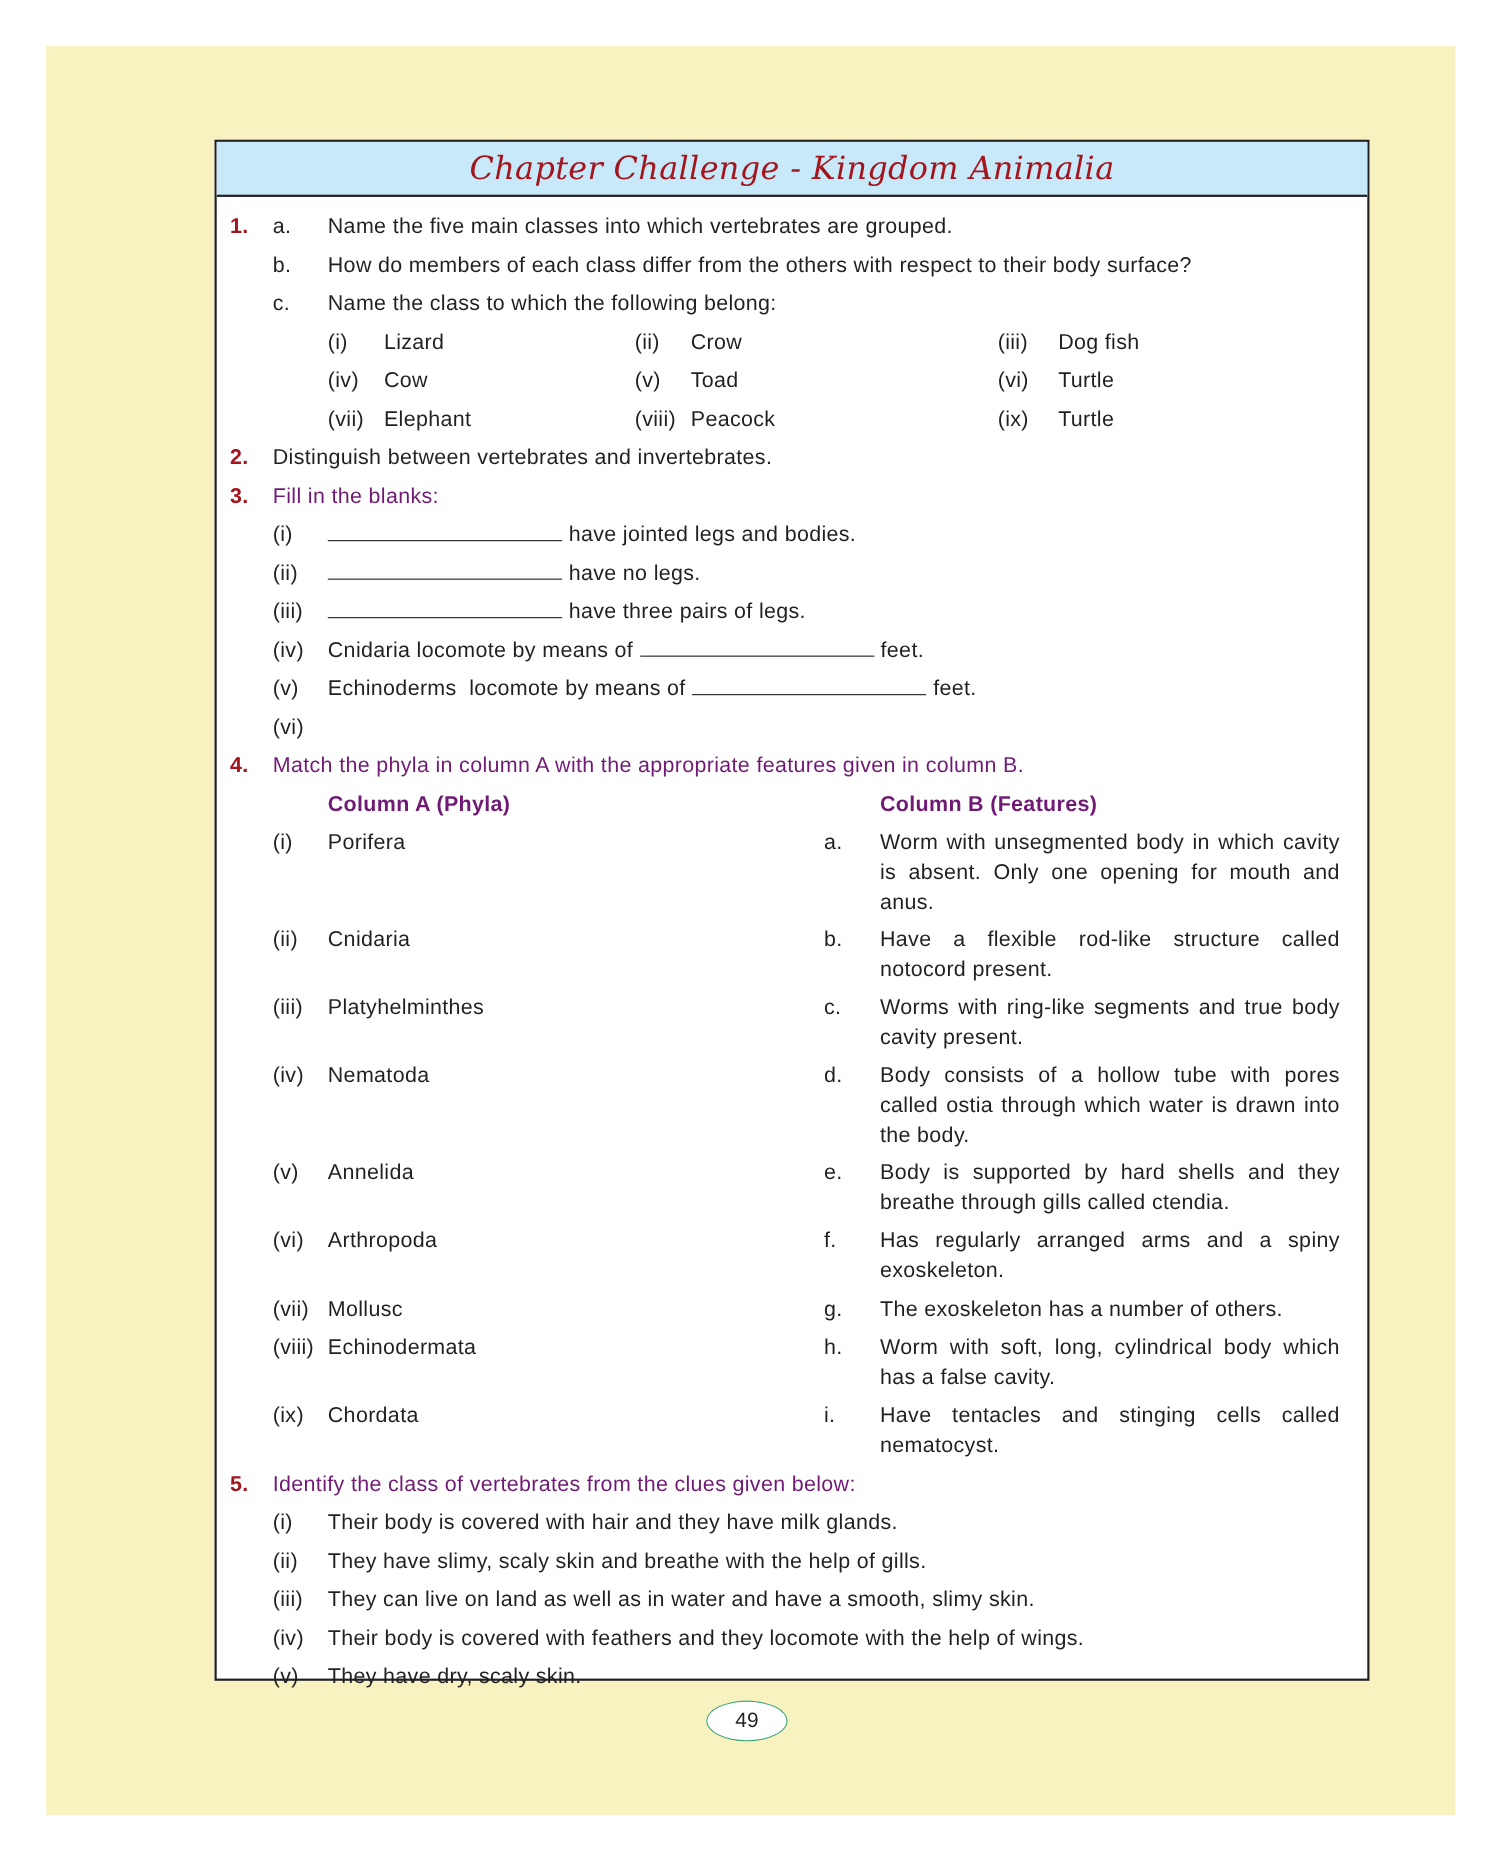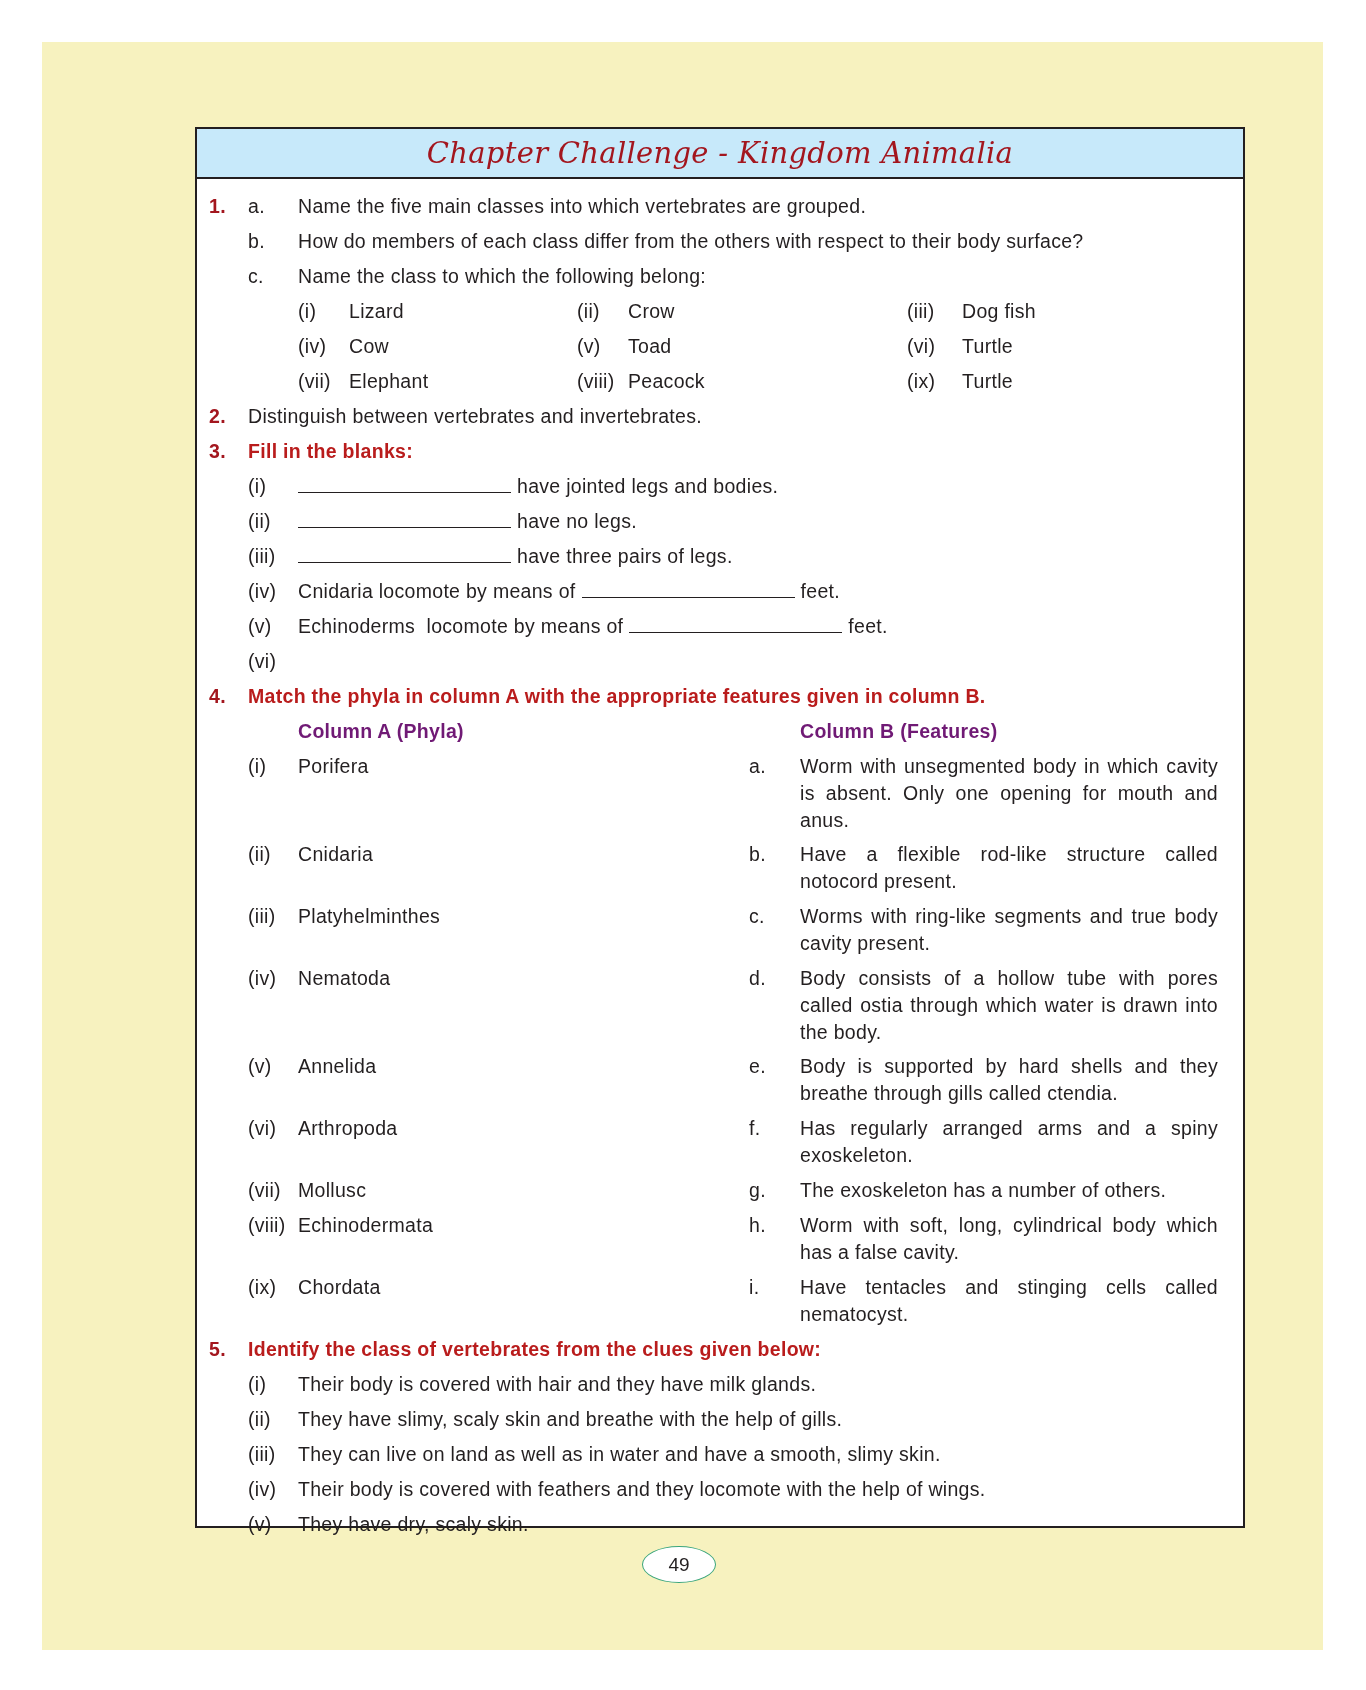--- a/index.html
+++ b/index.html
@@ -9,21 +9,21 @@
   .box { position:absolute; left:155px; top:127px; width:1050px; height:1401px;
          background:#ffffff; border:2px solid #231f20; box-sizing:border-box;margin-left:40px; }
   .box-header { height:50px; background:#c7e9fa; border-bottom:2px solid #231f20;
                 display:flex; align-items:center; justify-content:center; box-sizing:border-box; }
   .title { font-family:"DejaVu Serif", serif; font-style:italic; font-size:29px; color:#a3161e; letter-spacing:0.3px; }
   .content { position:relative; padding:10px 0 0 0; font-size:19.5px; line-height:35px; letter-spacing:0.3px; }
   .row { position:relative; height:35px; white-space:nowrap; }
   .num { position:absolute; left:12px; color:#a3161e; font-weight:bold; }
   .sub { position:absolute; left:51px; }
   .txt { position:absolute; left:101px; }
-  .red { color:#b91c1c; font-weight:bold; }
+  .red { color:#701a75; font-weight:normal; }
   .pink { color:#701a75; font-weight:bold; }
   .blank { display:inline-block; width:213px; border-bottom:1.5px solid #231f20; height:18px; vertical-align:baseline; margin:0 6px 0 0; }
   .blank.mid { margin:0 6px; }
   .grid3 .c { position:absolute; }
   .match { position:relative; }
   .mrow { position:relative; }
   .mrow .ra { position:absolute; left:51px; }
   .mrow .na { position:absolute; left:101px;text-align:right; }
   .mrow .lb { position:absolute; left:552px; }
   .mrow .fb { position:relative; margin-left:603px; width:418px; text-align:justify; line-height:27px; padding-top:4px; }

